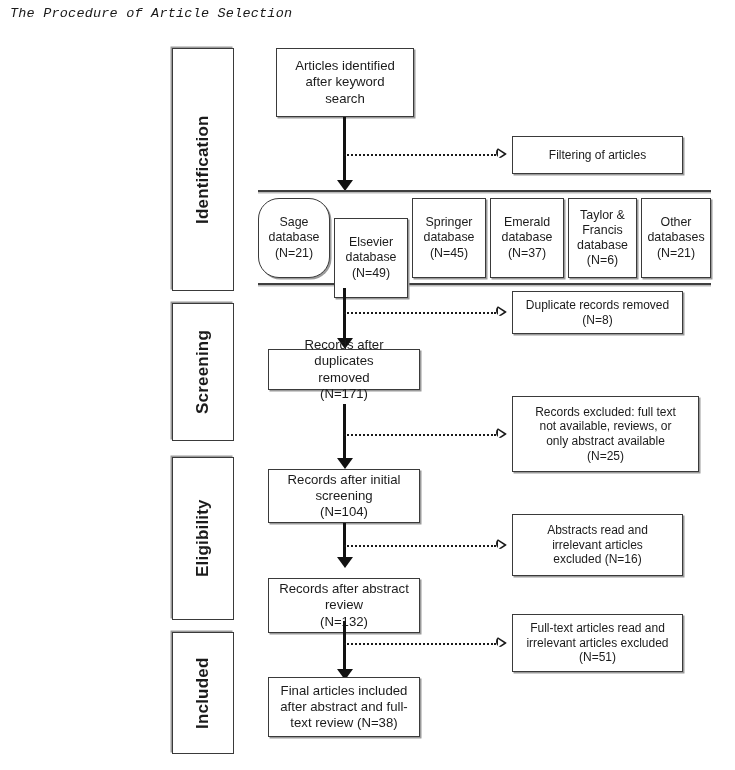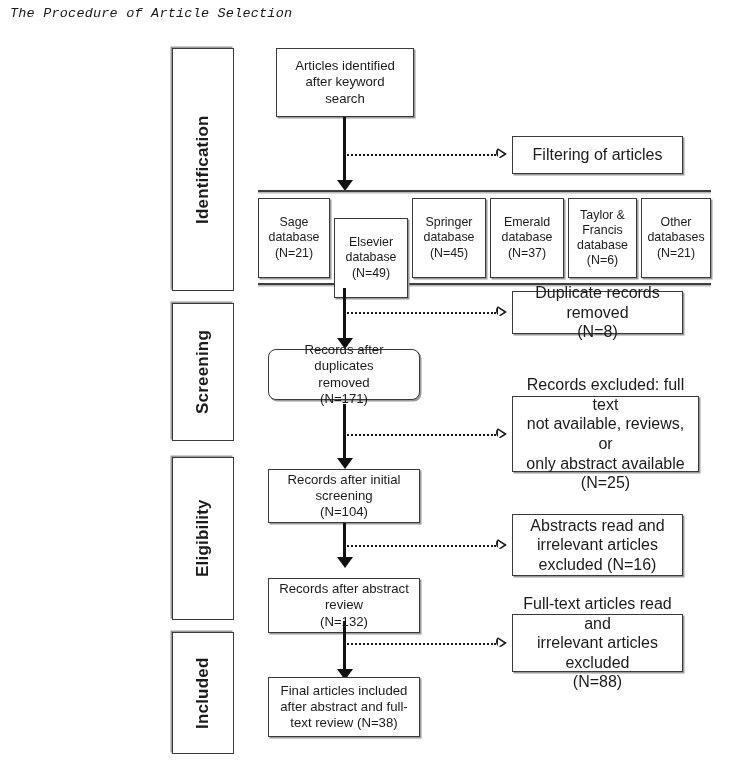--- a/index.html
+++ b/index.html
@@ -47,21 +47,21 @@
     font-size: 17px;
     font-weight: bold;
     writing-mode: vertical-rl;
     transform: rotate(180deg);
     letter-spacing: 0.2px;
     padding: 0;
   }
 
   .main-box   { font-size: 13.2px; padding: 18px 6px; }
   .db-box     { font-size: 12.4px; padding: 2px 3px; }
-  .side-box   { font-size: 16px; padding: 2px 6px; }
+  .side-box   { font-size: 12px; padding: 2px 6px; }
 
   
   .vline {
     position: absolute;
     width: 3px;
     background: #111111;
   }
   .arrowhead {
     position: absolute;
     width: 0;
@@ -118,21 +118,21 @@
 
 <div class="dotline" style="left:344px; top:154px; width:152px;"></div>
 <div class="dotarrow" style="left:496px; top:147px;">
   <div class="dotarrow-inner" style="left:-9px; top:-4px;"></div>
 </div>
 <div class="box side-box" style="left:512px; top:136px; width:171px; height:38px;">Filtering of articles</div>
 
 <div class="hrule" style="left:258px; top:190px; width:453px;"></div>
 <div class="hrule" style="left:258px; top:283px; width:453px;"></div>
 
-<div class="box db-box" style="left:258px; top:198px; width:72px; height:80px;">Sage
+<div class="box db-box" style="left:258px; top:198px; width:72px; height:80px;border-radius:21px;">Sage
 database
 (N=21)</div>
 <div class="box db-box" style="left:334px; top:198px; width:74px; height:80px;margin-top:20px;">Elsevier
 database
 (N=49)</div>
 <div class="box db-box" style="left:412px; top:198px; width:74px; height:80px;">Springer
 database
 (N=45)</div>
 <div class="box db-box" style="left:490px; top:198px; width:74px; height:80px;">Emerald
 database
@@ -148,21 +148,21 @@
 <div class="vline" style="left:343px; top:288px; height:58px;"></div>
 <div class="arrowhead" style="left:336.5px; top:338px;"></div>
 
 <div class="dotline" style="left:344px; top:312px; width:152px;"></div>
 <div class="dotarrow" style="left:496px; top:305px;">
   <div class="dotarrow-inner" style="left:-9px; top:-4px;"></div>
 </div>
 <div class="box side-box" style="left:512px; top:291px; width:171px; height:43px;">Duplicate records removed
 (N=8)</div>
 
-<div class="box main-box" style="left:268px; top:349px; width:152px; height:51px;border-radius:8px;">Records after duplicates
+<div class="box main-box" style="left:268px; top:349px; width:152px; height:41px;">Records after duplicates
 removed
 (N=171)</div>
 
 <div class="vline" style="left:343px; top:404px; height:62px;"></div>
 <div class="arrowhead" style="left:336.5px; top:458px;"></div>
 
 <div class="dotline" style="left:344px; top:434px; width:152px;"></div>
 <div class="dotarrow" style="left:496px; top:427px;">
   <div class="dotarrow-inner" style="left:-9px; top:-4px;"></div>
 </div>
@@ -192,17 +192,17 @@
 
 <div class="vline" style="left:343px; top:621px; height:56px;"></div>
 <div class="arrowhead" style="left:336.5px; top:669px;"></div>
 
 <div class="dotline" style="left:344px; top:643px; width:152px;"></div>
 <div class="dotarrow" style="left:496px; top:636px;">
   <div class="dotarrow-inner" style="left:-9px; top:-4px;"></div>
 </div>
 <div class="box side-box" style="left:512px; top:614px; width:171px; height:58px;">Full-text articles read and
 irrelevant articles excluded
-(N=88)</div>
+(N=51)</div>
 
 <div class="box main-box" style="left:268px; top:677px; width:152px; height:60px;">Final articles included
 after abstract and full-
 text review (N=38)</div>
 
 </body></html>

